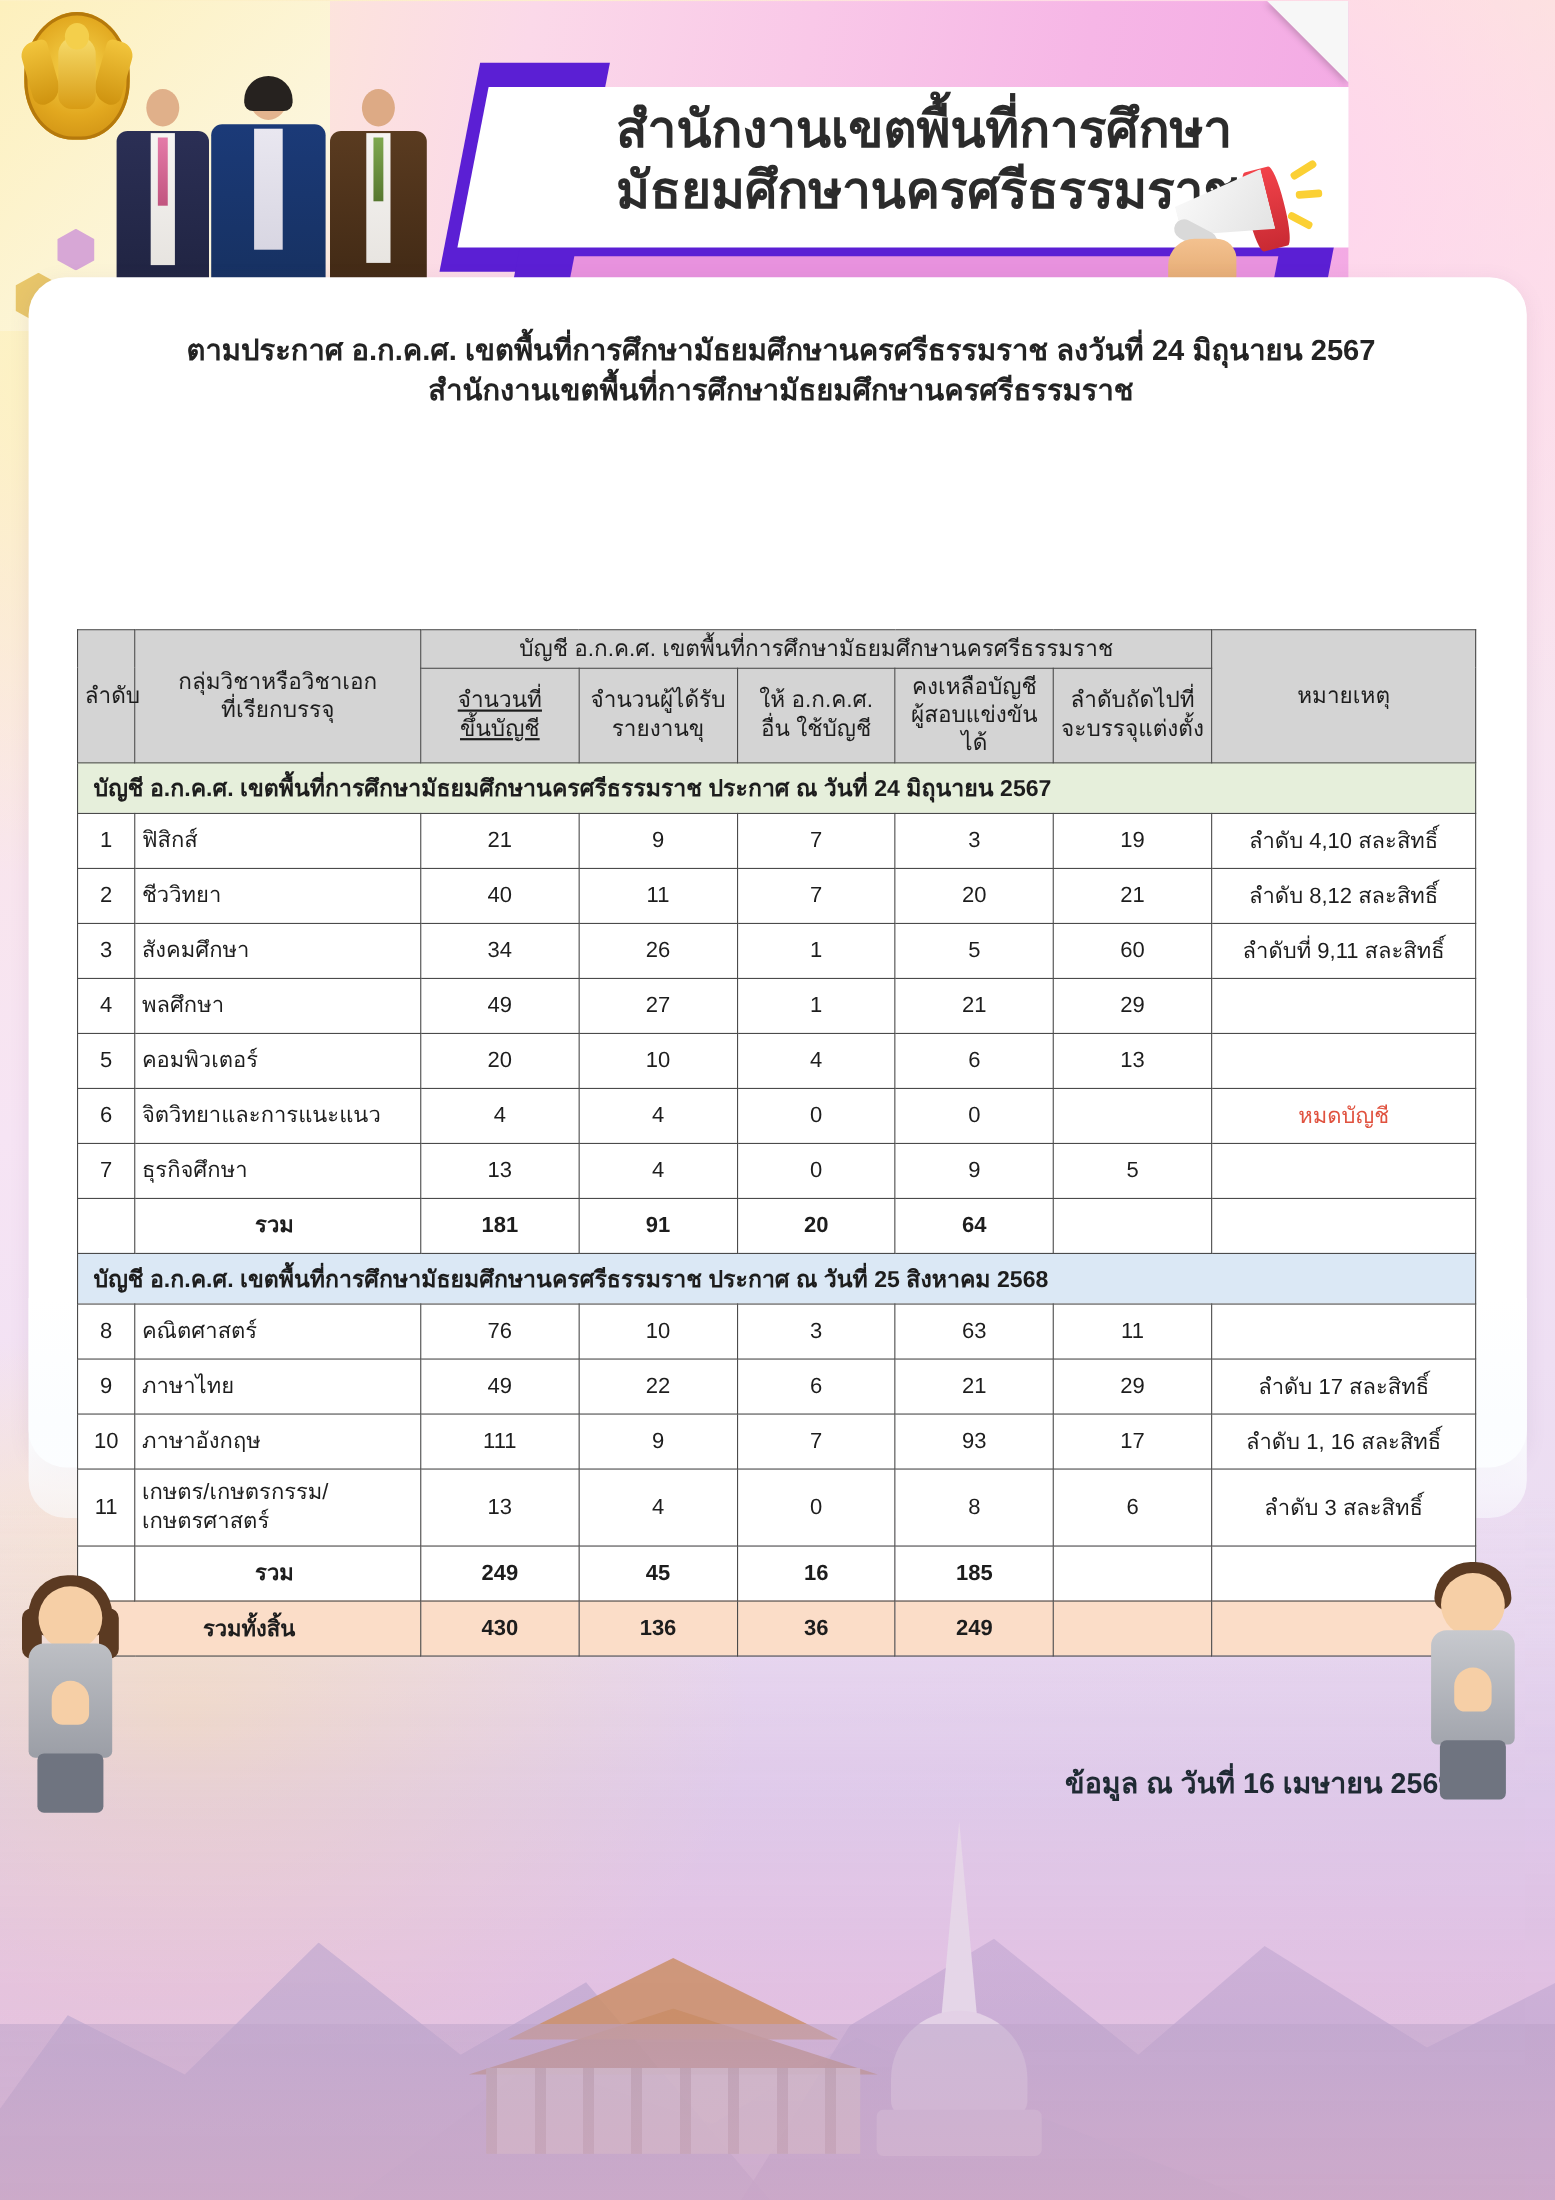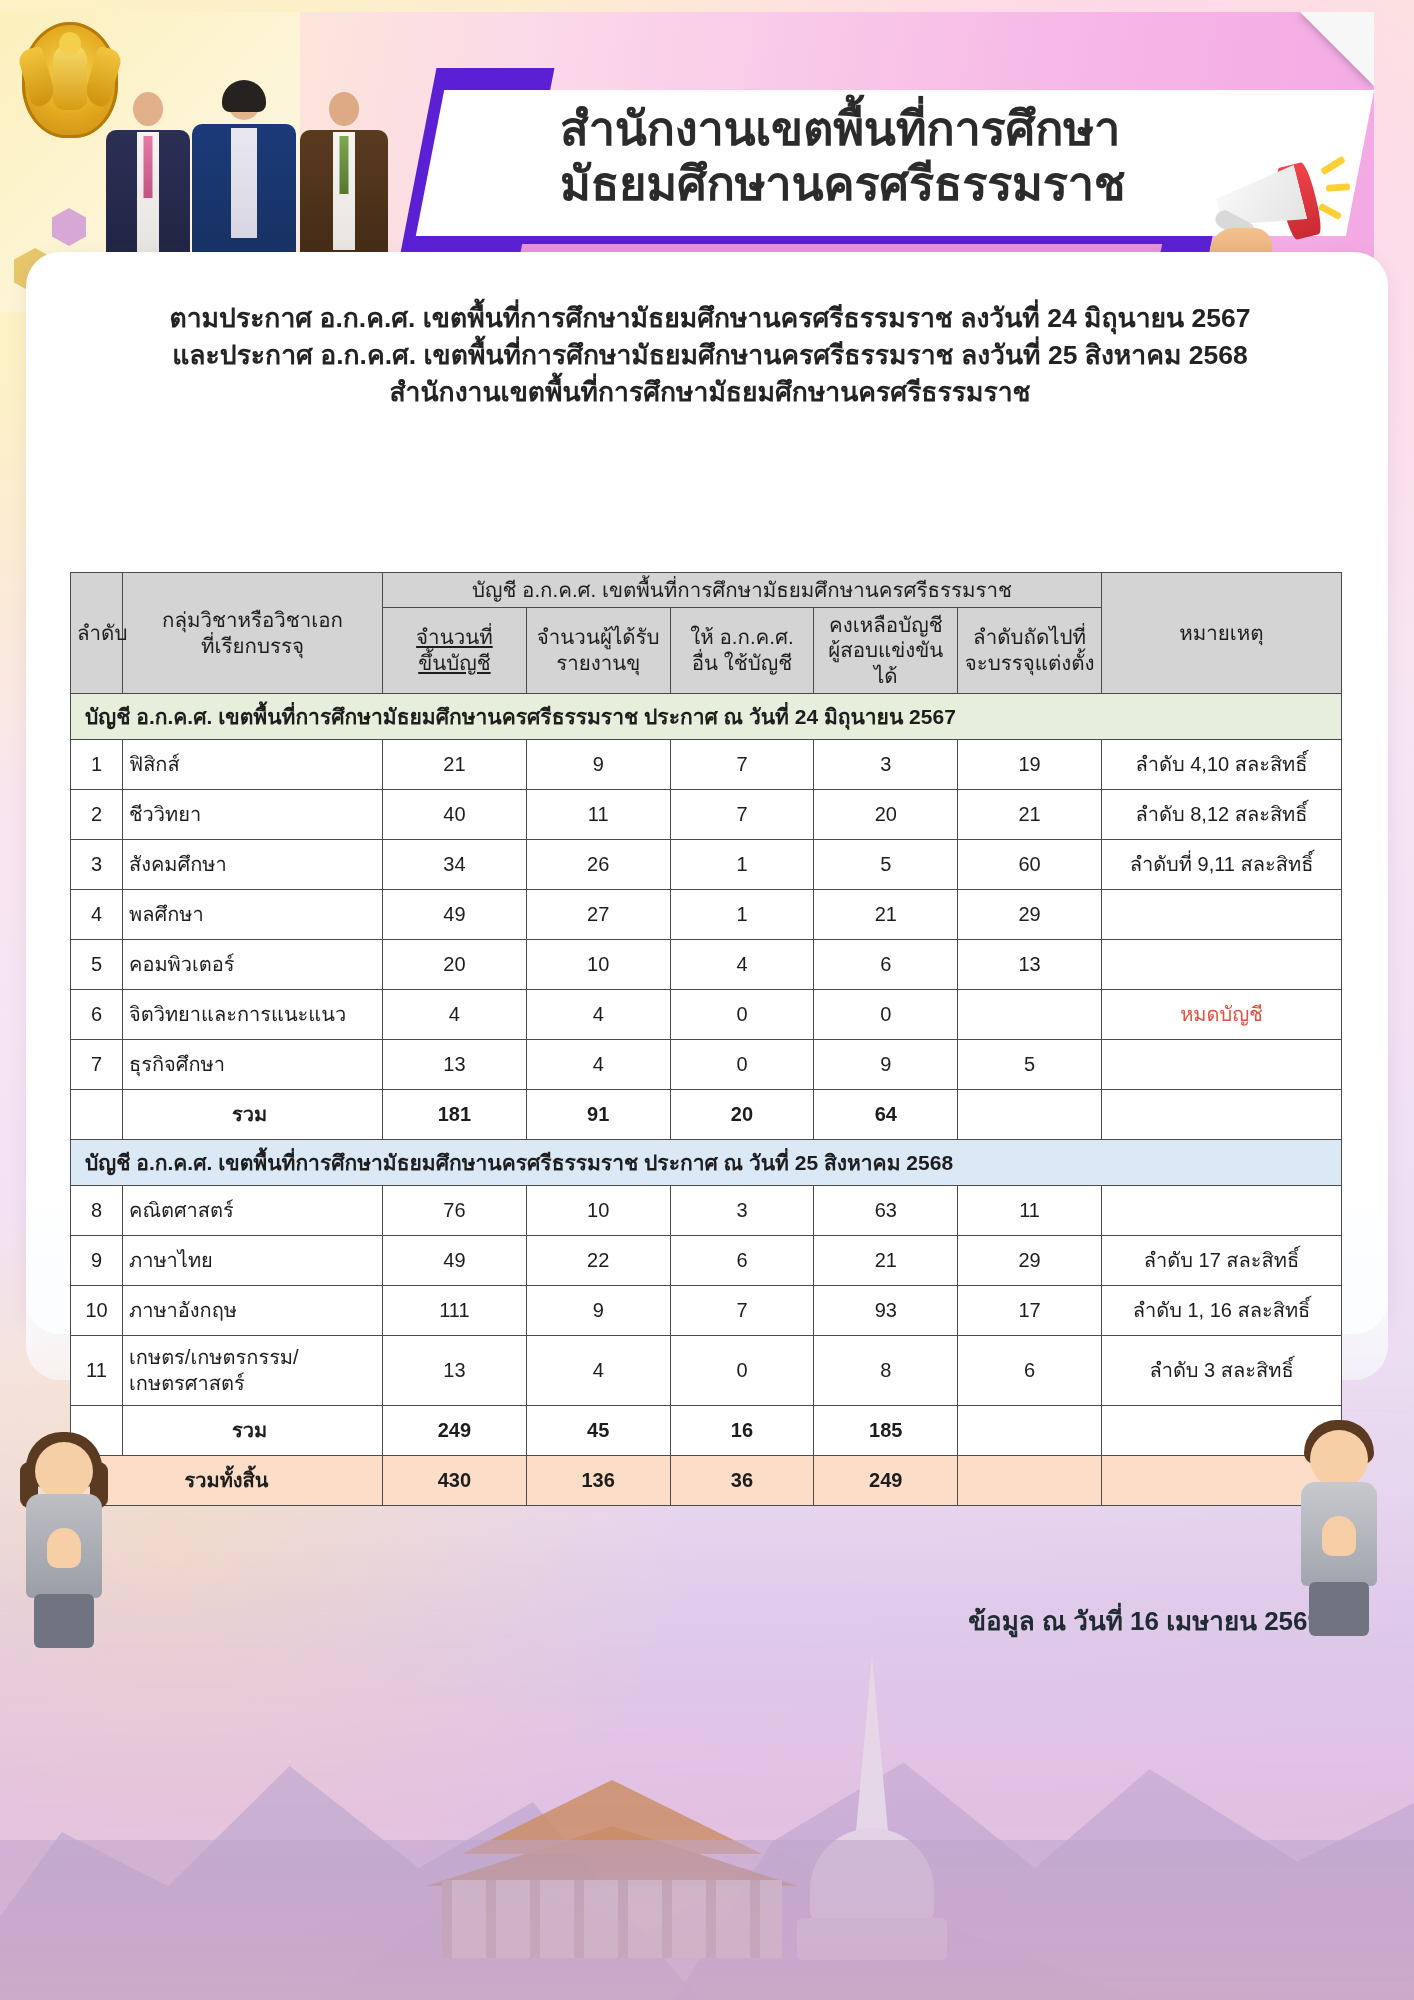--- a/index.html
+++ b/index.html
@@ -99,21 +99,21 @@
   }
   .card-fade {
     position: absolute;
     left: 26px; top: 1180px; width: 1362px; height: 200px;
     border-radius: 0 0 34px 34px;
     background: linear-gradient(180deg, #ffffff 0%, #fbfdff 55%, rgba(250,252,255,.55) 100%);
   }
 
   
   .banner {
-    position: absolute; left: 0; top: 12px; width: 1374px; height: 300px;
+    position: absolute; left: 0; top: 1px; width: 1226px; height: 300px;
     overflow: hidden;
   }
   .banner-bg {
     position: absolute; inset: 0;
     background:
       linear-gradient(100deg, #fdf2c9 0%, #fde9d6 16%, #fbd9e9 38%, #f9c8e8 58%, #f6b6e6 78%, #f3a9e4 100%);
   }
   .banner-yellow {
     position: absolute; left: 0; top: 0; width: 300px; height: 300px;
     background: linear-gradient(135deg,#fdf0bd 0%, #fcf6dd 70%, rgba(255,255,255,0) 100%);
@@ -447,21 +447,20 @@
   </div>
 <div class="hexo small">
     <i></i>
   </div>
 
 <div class="card"></div>
 <div class="card-fade"></div>
 
 <div class="headline">
   <div class="l">ตามประกาศ อ.ก.ค.ศ. เขตพื้นที่การศึกษามัธยมศึกษานครศรีธรรมราช ลงวันที่ 24 มิถุนายน 2567</div>
-  <div class="l">และประกาศ อ.ก.ค.ศ. เขตพื้นที่การศึกษามัธยมศึกษานครศรีธรรมราช ลงวันที่ 25 สิงหาคม 2568</div>
   <div class="l">สำนักงานเขตพื้นที่การศึกษามัธยมศึกษานครศรีธรรมราช</div>
 </div>
 
 <div class="tbl-wrap">
   <table class="main">
     <thead>
       <tr>
         <th class="seq" rowspan="2">ลำดับ</th>
         <th class="subj" rowspan="2">
           <div>กลุ่มวิชาหรือวิชาเอก</div>

